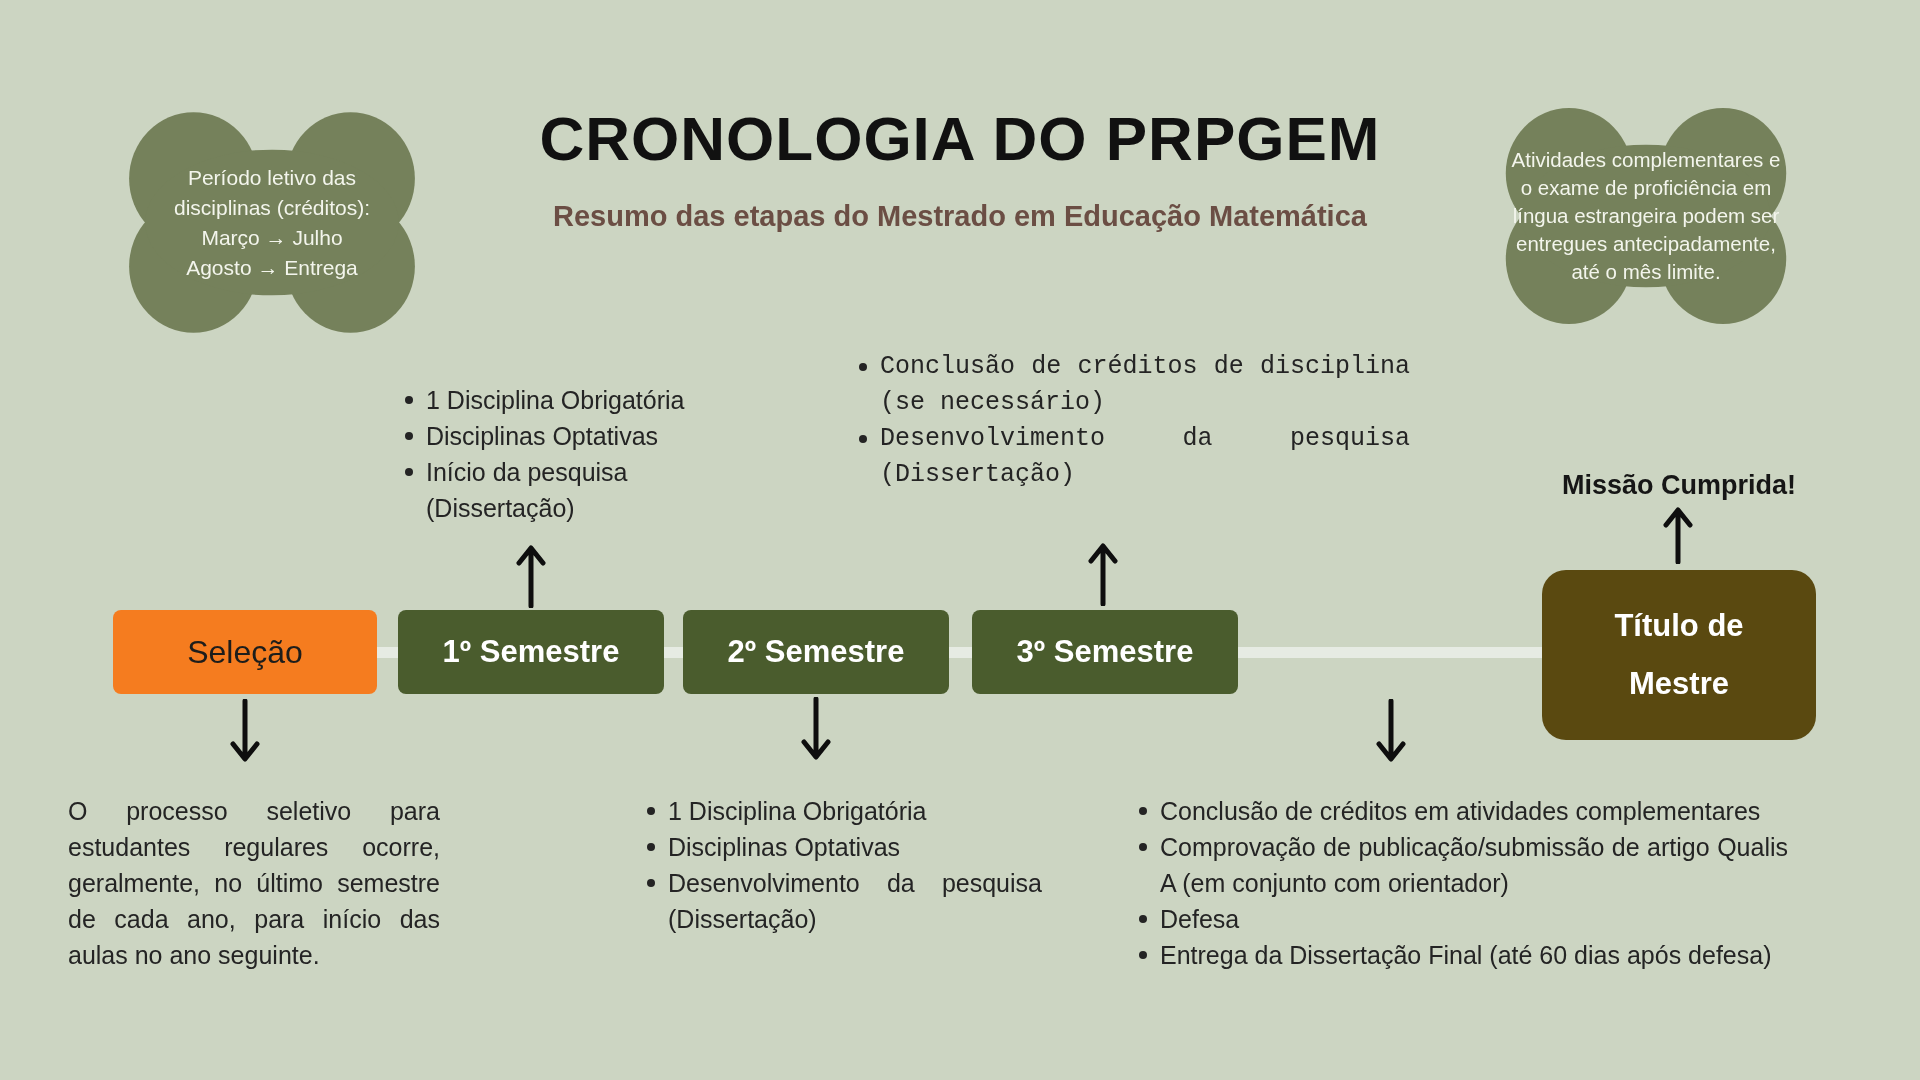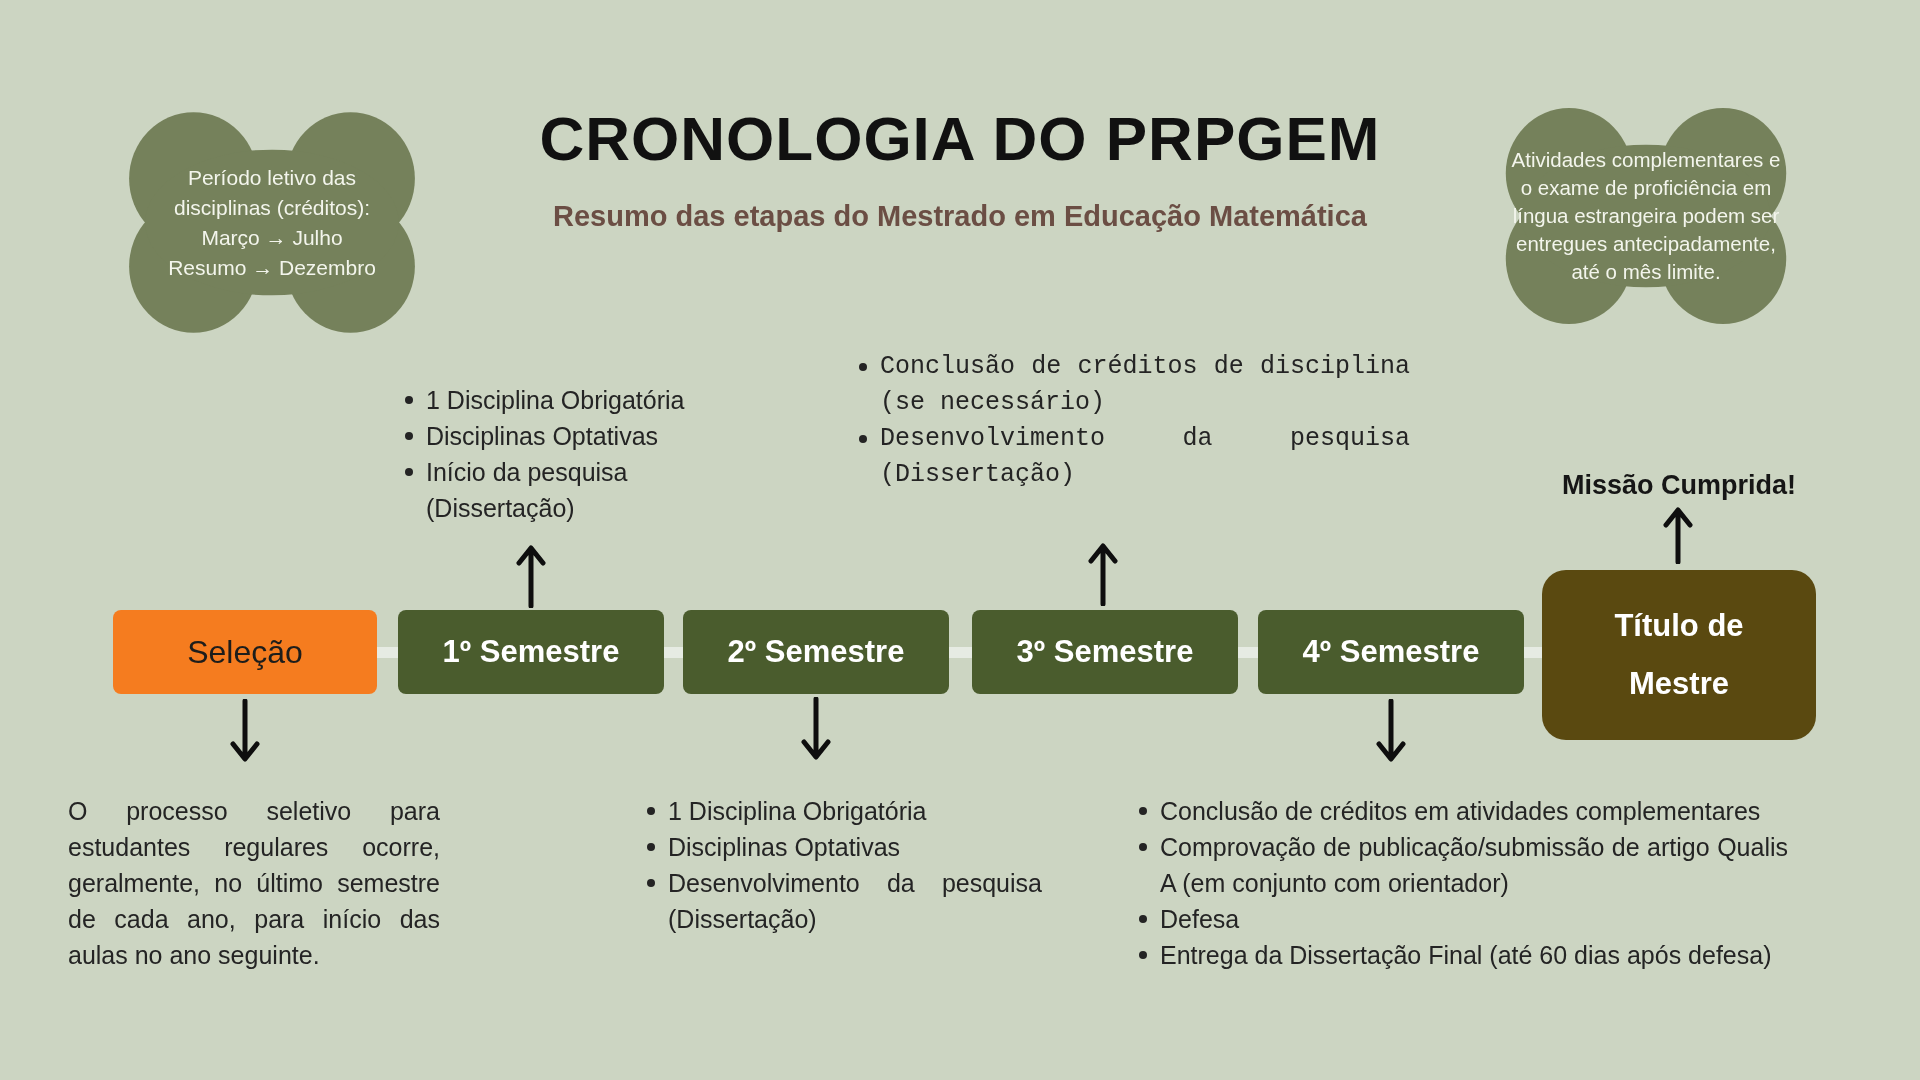--- a/index.html
+++ b/index.html
@@ -137,21 +137,21 @@
         <circle cx="82" cy="68" r="64"></circle>
         <circle cx="238" cy="68" r="64"></circle>
         <circle cx="82" cy="152" r="64"></circle>
         <circle cx="238" cy="152" r="64"></circle>
         <ellipse cx="160" cy="110" rx="126" ry="70"></ellipse>
       </g>
     </svg>
     <div class="blob-text">
       <div>Período letivo das disciplinas (créditos):</div>
       <div>Março → Julho</div>
-      <div>Resumo → Dezembro</div>
+      <div>Agosto → Entrega</div>
     </div>
   </div>
 
   <div class="blob" id="blob-right">
     <svg viewBox="0 0 320 220" preserveAspectRatio="none">
       <g fill="#75815b">
         <circle cx="82" cy="68" r="64"></circle>
         <circle cx="238" cy="68" r="64"></circle>
         <circle cx="82" cy="152" r="64"></circle>
         <circle cx="238" cy="152" r="64"></circle>
@@ -168,23 +168,20 @@
   </div>
   <div class="node" id="node-sem1">
     <span>1º Semestre</span>
   </div>
   <div class="node" id="node-sem2">
     <span>2º Semestre</span>
   </div>
   <div class="node" id="node-sem3">
     <span>3º Semestre</span>
   </div>
-  <div class="node" id="node-sem4">
-    <span>4º Semestre</span>
-  </div>
   <div class="node" id="node-titulo">
     <span>Título de Mestre</span>
   </div>
 
   <div class="arrow" id="arrow-down-selecao">
     <svg width="34" height="64" viewBox="0 0 34 64">
         <path d="M17 2 L17 57 M5 45 L17 60 L29 45" stroke="#0e0e0e" stroke-width="5" fill="none" stroke-linecap="round" stroke-linejoin="round"></path>
       </svg>
   </div>
   <div class="arrow" id="arrow-up-sem1">

